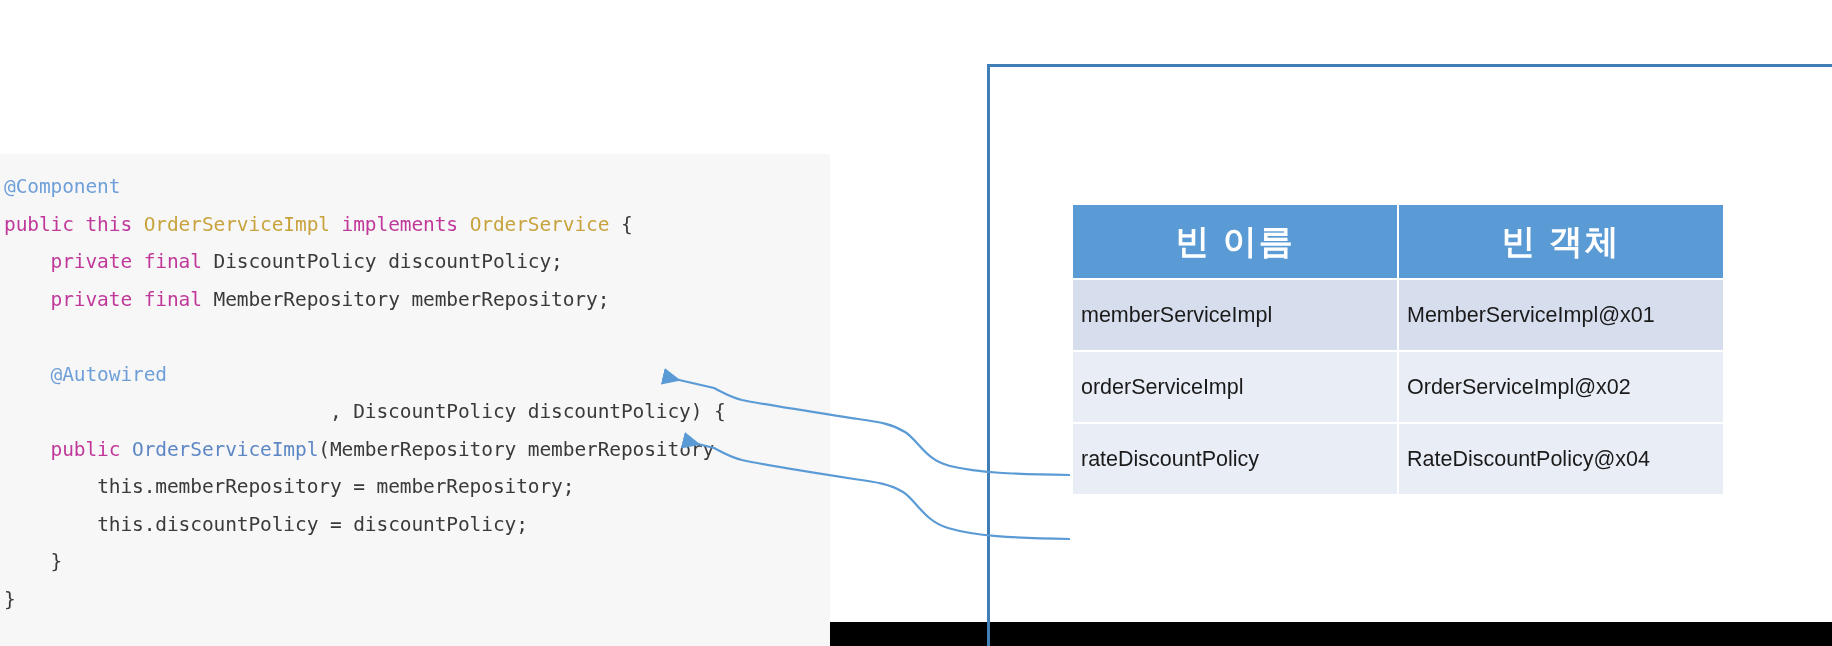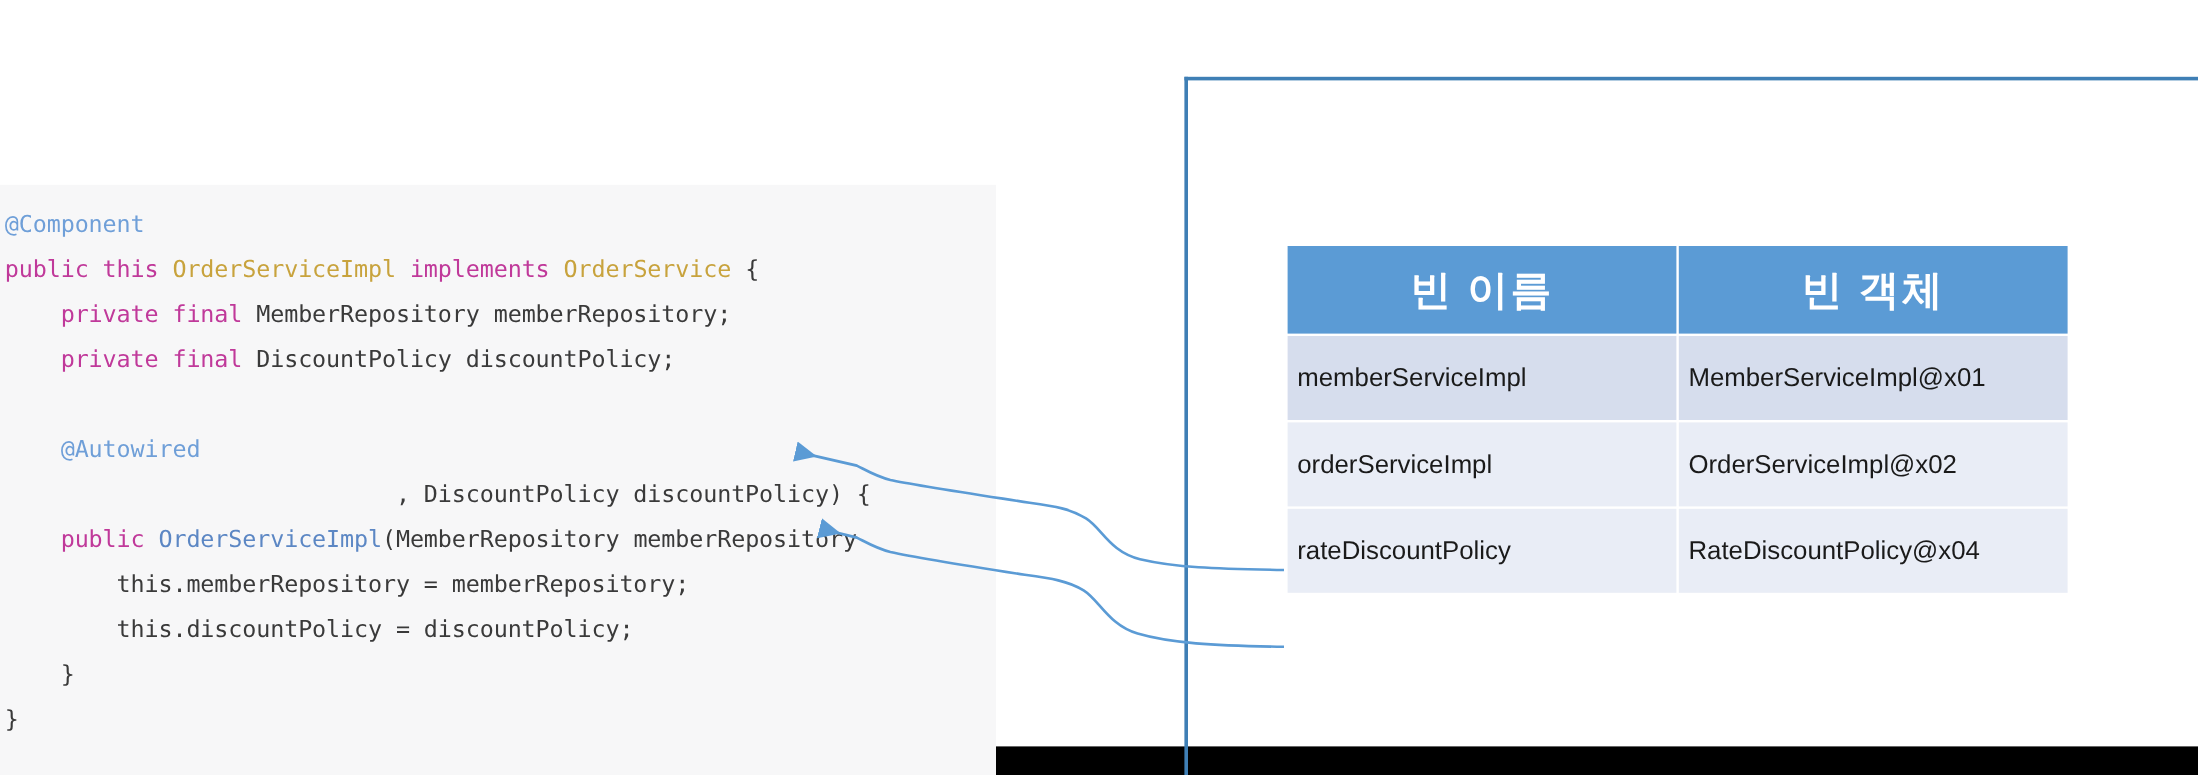--- a/index.html
+++ b/index.html
@@ -113,23 +113,23 @@
 
 <div id="stage">
 
   <div id="container-box"></div>
 
   <div id="code-panel">
     <div class="code-line"><span class="tok-ann">@Component</span></div>
 
     <div class="code-line"><span class="tok-kw">public</span> <span class="tok-kw">this</span> <span class="tok-type">OrderServiceImpl</span> <span class="tok-kw">implements</span> <span class="tok-type">OrderService</span> <span class="tok-punct">{</span></div>
 
+    <div class="code-line">    <span class="tok-kw">private</span> <span class="tok-kw">final</span> <span class="tok-plain">DiscountPolicy discountPolicy;</span></div>
+
     <div class="code-line">    <span class="tok-kw">private</span> <span class="tok-kw">final</span> <span class="tok-plain">MemberRepository memberRepository;</span></div>
-
-    <div class="code-line">    <span class="tok-kw">private</span> <span class="tok-kw">final</span> <span class="tok-plain">DiscountPolicy discountPolicy;</span></div>
 
     <div class="code-line">&nbsp;</div>
 
     <div class="code-line">    <span class="tok-ann">@Autowired</span></div>
 
     <div class="code-line">                            <span class="tok-plain">, DiscountPolicy discountPolicy</span><span class="tok-punct">) {</span></div>
 
     <div class="code-line">    <span class="tok-kw">public</span> <span class="tok-ident">OrderServiceImpl</span><span class="tok-punct">(</span><span class="tok-plain">MemberRepository memberRepository</span></div>
 
     <div class="code-line">        <span class="tok-plain">this.memberRepository = memberRepository;</span></div>

